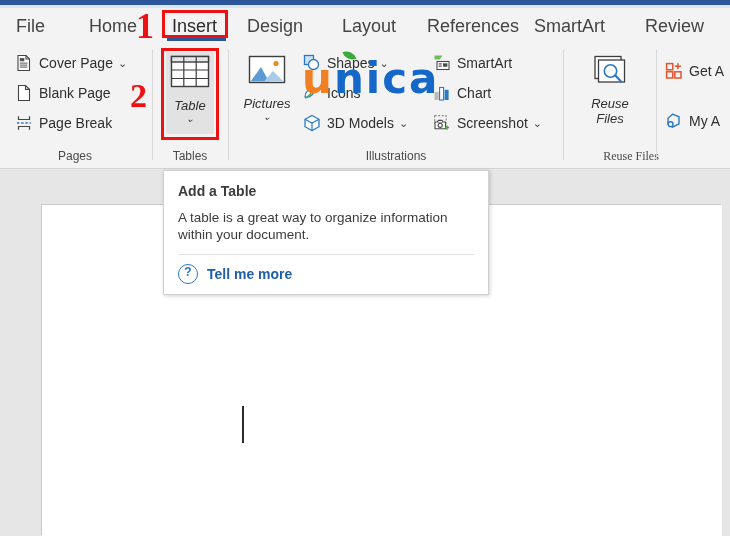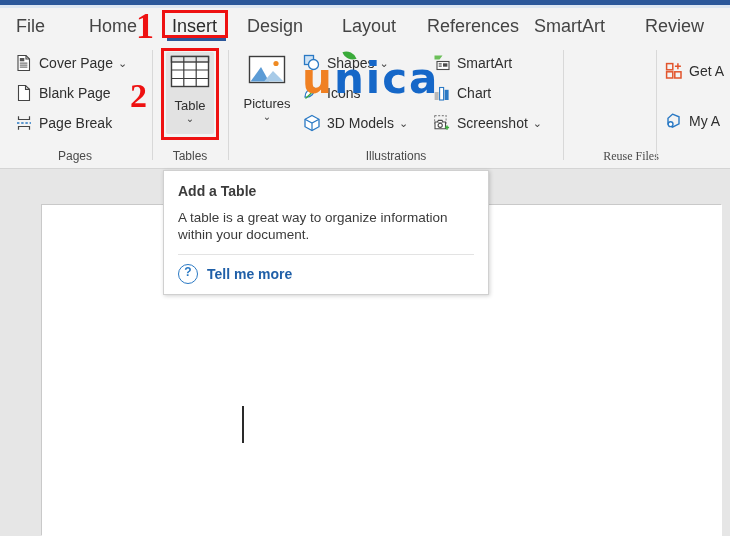--- a/index.html
+++ b/index.html
@@ -113,20 +113,21 @@
     line-height: 20px;
   }
 
   
   .bigbtn {
     position: absolute;
     width: 58px;
     text-align: center;
     font-size: 13px;
     color: #2f2f2f;
+    font-style: italic;
   }
   .bigbtn .bigico {
     margin: 0 auto 2px auto;
     position: relative;
   }
   .bigbtn .biglbl { line-height: 15px; }
   .bigbtn .bigchev { font-size: 10px; line-height: 11px; color: #444; }
 
   
   .redbox {
@@ -406,20 +407,32 @@
         <path d="M15 12.5v4.2M12.9 14.6h4.2" stroke="#3aab3a" stroke-width="1.5"></path>
       </svg>
     </span>
     <span class="lbl">Screenshot</span>
     <span class="chev">⌄</span>
   </div>
 
   <div class="group-label" style="left:350px; width:92px;">Illustrations</div>
   <div class="group-sep" style="left:563px;"></div>
 
+  <div class="bigbtn" style="left:578px; top:53px; width:64px;">
+    <div class="bigico">
+      <svg width="46" height="38" viewBox="0 0 46 38">
+        <rect x="8" y="3.5" width="26" height="22" fill="#ffffff" stroke="#3d3d3d" stroke-width="1.3"></rect>
+        <rect x="11.5" y="7" width="26" height="22" fill="#ffffff" stroke="#3d3d3d" stroke-width="1.3"></rect>
+        <circle cx="23.5" cy="18" r="6.2" fill="#ffffff" stroke="#2a79c4" stroke-width="1.6"></circle>
+        <path d="M28.4 22.6 L34 28.4" stroke="#2a79c4" stroke-width="2.2" stroke-linecap="round"></path>
+      </svg>
+    </div>
+    <div class="biglbl">Reuse</div>
+    <div class="biglbl">Files</div>
+  </div>
 
   <div class="group-label" style="left:590px; width:82px;font-family:Liberation Serif, serif;">Reuse Files</div>
   <div class="group-sep" style="left:656px;"></div>
 
   <div class="cmd" style="left:664px; top:58px;">
     <span class="ico">
       <svg width="20" height="20" viewBox="0 0 20 20">
         <rect x="2.6" y="2.6" width="6.2" height="6.2" fill="none" stroke="#e2542c" stroke-width="1.5"></rect>
         <rect x="2.6" y="10.8" width="6.2" height="6.2" fill="none" stroke="#e2542c" stroke-width="1.5"></rect>
         <rect x="10.8" y="10.8" width="6.2" height="6.2" fill="none" stroke="#e2542c" stroke-width="1.5"></rect>

